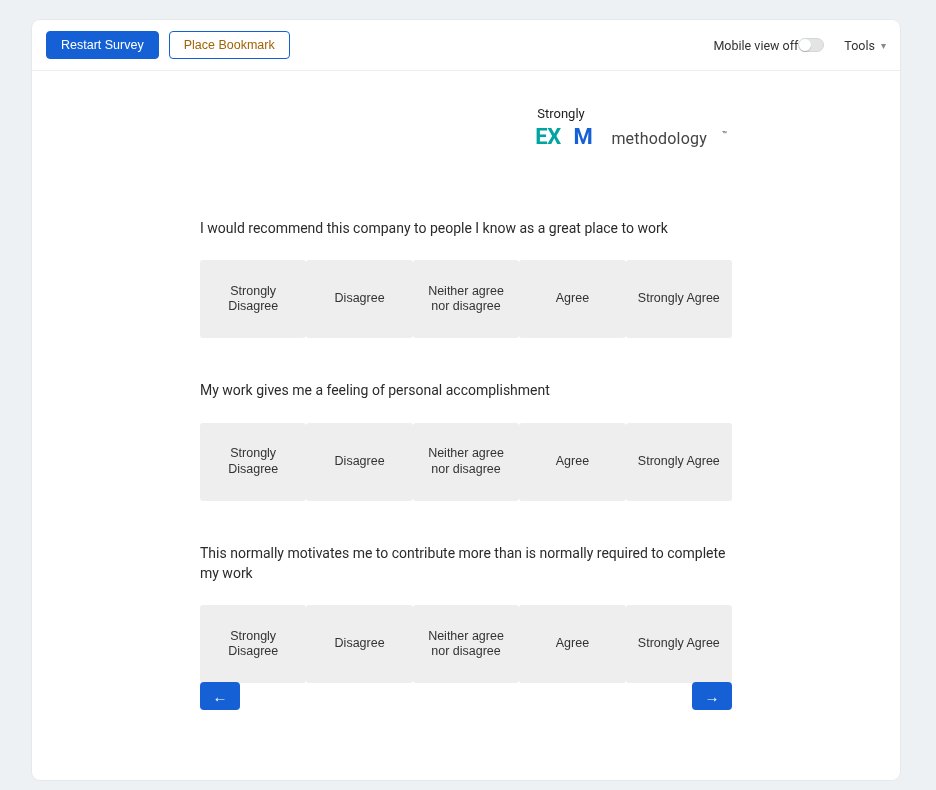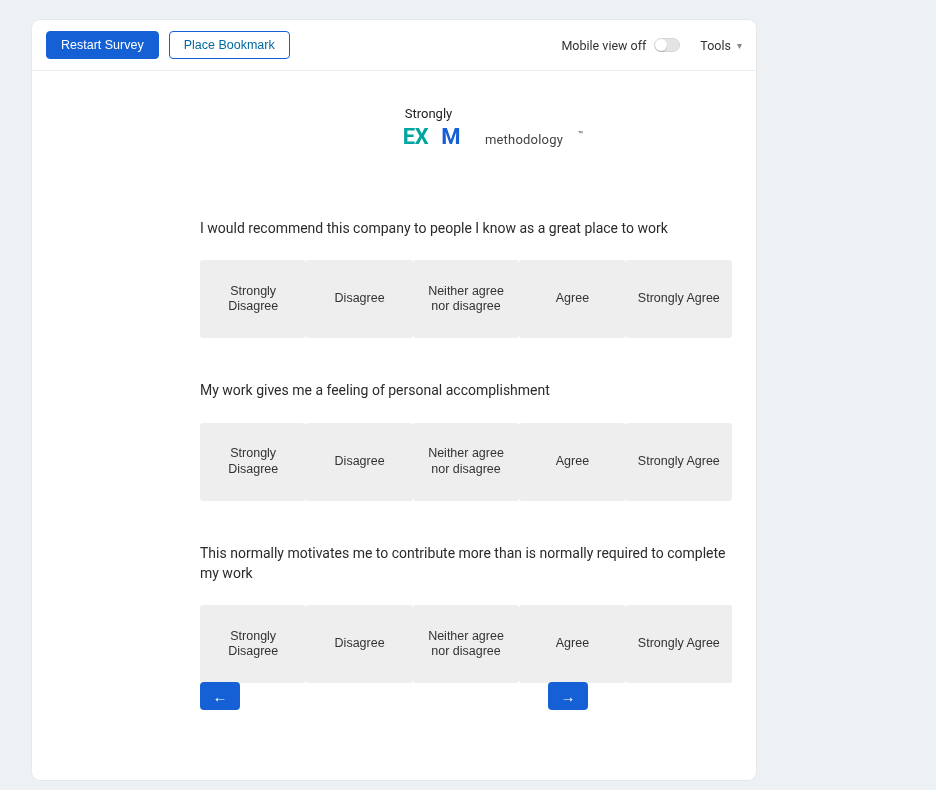--- a/index.html
+++ b/index.html
@@ -8,21 +8,21 @@
     font-family: -apple-system, BlinkMacSystemFont, "Segoe UI", Roboto, Helvetica, Arial, sans-serif;
     background: #eef1f3;
     width: 936px;
     height: 790px;
     overflow: hidden;
     color: #2b2b2b;
   }
   .window {
     position: absolute;
     left: 32px; top: 20px;
-    width: 724px; height: 760px;
+    width: 868px; height: 760px;
     background: #fff;
     border-radius: 8px;
     box-shadow: 0 0 0 1px rgba(0,0,0,0.03);
     display: flex;
     flex-direction: column;
     overflow: hidden;
   }
   .toolbar {
     height: 51px;
     border-bottom: 1px solid #eceeef;
@@ -38,29 +38,29 @@
     cursor: pointer;
     line-height: 1;
   }
   .btn-primary {
     background: #1560d4;
     color: #fff;
     border-color: #1560d4;
   }
   .btn-secondary {
     background: #fff;
-    color: #0369a1;
+    color: #a16207;
     border-color: #1560d4;
     margin-left: 10px;
   }
   .spacer { flex: 1; }
   .mobile-label {
     font-size: 12.5px;
     color: #333;
-    margin-right: 8px;
+    margin-right: 0;
   }
   .toggle {
     width: 26px; height: 14px;
     background: #e2e4e6;
     border-radius: 999px;
     position: relative;
     cursor: pointer;
     margin-right: 20px;
     border: 1px solid #d4d6d8;
   }
@@ -104,23 +104,23 @@
     color: #00a5a0;
     letter-spacing: -0.5px;
   }
   .logo-m {
     font-weight: 700;
     font-size: 22px;
     color: #1560d4;
     letter-spacing: -0.5px;
   }
   .logo-method {
-    font-size: 13px;
+    font-size: 16px;
     color: #444;
-    margin-left: 12px;
+    margin-left: 6px;
     letter-spacing: 0.2px;
   }
   .logo-tm {
     font-size: 8px;
     color: #444;
     position: relative;
     top: -7px;
     margin-left: 2px;
   }
   .questions {

